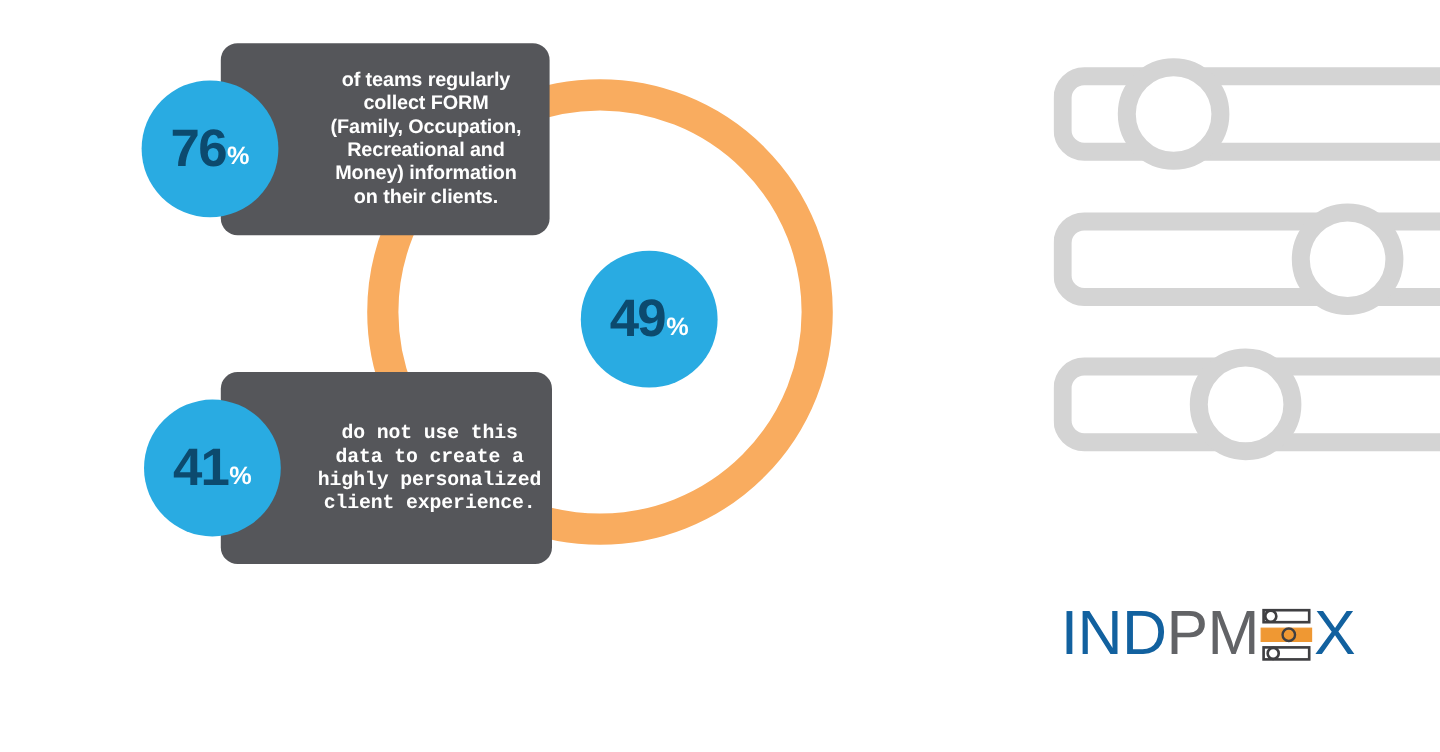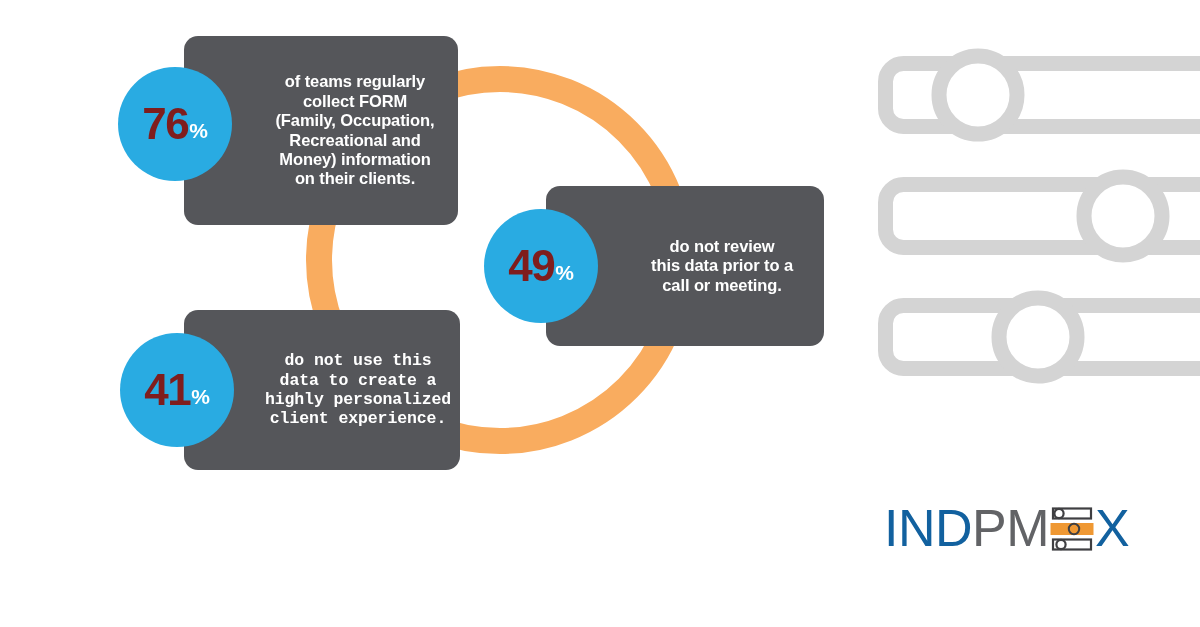--- a/index.html
+++ b/index.html
@@ -59,35 +59,35 @@
 
   .stat-bubble {
     position: absolute;
     border-radius: 50%;
     background: #29abe2;
     display: flex;
     align-items: center;
     justify-content: center;
   }
   .stat-bubble .num {
-    color: #7f1d1d;
+    color: #0c4a6e;
     font-weight: bold;
     letter-spacing: -1.5px;
     line-height: 1;
   }
   .stat-bubble .pct {
     color: #ffffff;
     font-weight: bold;
     line-height: 1;
     margin-left: 1px;
     position: relative;
   }
 
   
-  #card-1 { left: 184px; top: 36px; width: 274px; height: 189px; }
+  #card-1 { left: 184px; top: 36px; width: 274px; height: 160px; }
   #card-1 .stat-text { font-size: 16.5px; padding-left: 76px; padding-right: 8px; }
   #bubble-1 { left: 118px; top: 67px; width: 114px; height: 114px; }
   #bubble-1 .num { font-size: 44px; }
   #bubble-1 .pct { font-size: 21px; top: 6px; }
 
   
   #card-2 { left: 546px; top: 186px; width: 278px; height: 160px; }
   #card-2 .stat-text { font-size: 16.5px; padding-left: 80px; padding-right: 6px; }
   #bubble-2 { left: 484px; top: 209px; width: 114px; height: 114px; }
   #bubble-2 .num { font-size: 44px; }
@@ -170,25 +170,20 @@
 (Family, Occupation,
 Recreational and
 Money) information
 on their clients.</div>
   </div>
   <div class="stat-bubble" id="bubble-1">
     <span class="num">76</span>
     <span class="pct">%</span>
   </div>
 
-  <div class="stat-card" id="card-2">
-    <div class="stat-text">do not review
-this data prior to a
-call or meeting.</div>
-  </div>
   <div class="stat-bubble" id="bubble-2">
     <span class="num">49</span>
     <span class="pct">%</span>
   </div>
 
   <div class="stat-card" id="card-3">
     <div class="stat-text">do not use this
 data to create a
 highly personalized
 client experience.</div>

